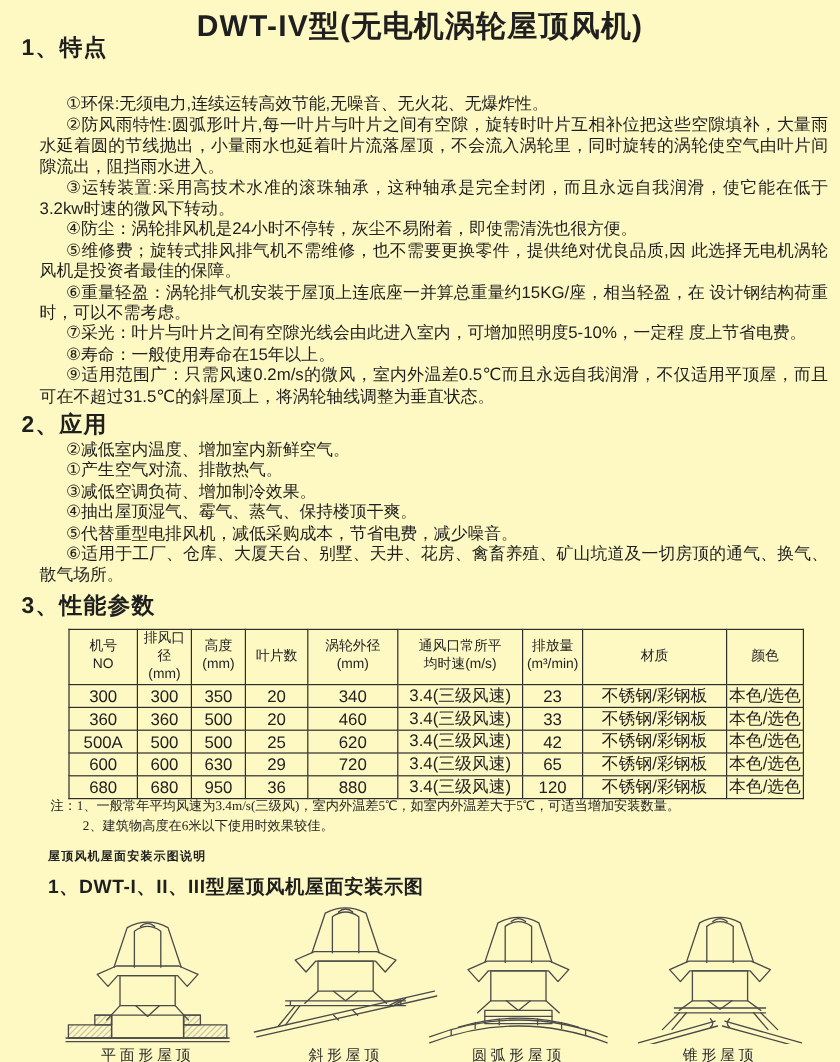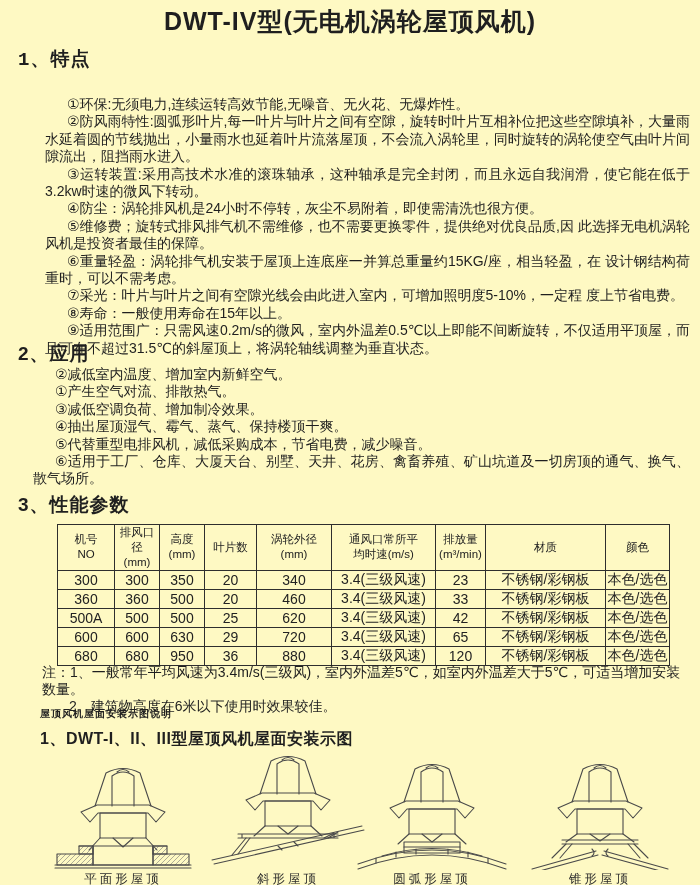--- a/index.html
+++ b/index.html
@@ -30,21 +30,21 @@
     border:1px solid #2e2e2e;text-align:center;vertical-align:middle;
     padding:0 1px;overflow:hidden;
   }
   .params-table th{
     font-weight:normal;font-size:11.5px;line-height:1.3;
     white-space:pre-line;height:36px;
   }
   .params-table td{height:17px;font-size:14px;margin-top:28px;}
   .notes{
     position:absolute;left:42px;top:664px;right:16px;
-    font-size:14px;line-height:17px;
+    font-size:11px;line-height:17px;font-family:Liberation Serif, serif;
   }
   .notes .note-line2{margin-left:27px;}
   .install-heading{
     position:absolute;left:40px;top:707px;
     font-size:10px;font-weight:600;letter-spacing:1px;
   }
   .install-subheading{
     position:absolute;left:40px;top:729px;
     font-size:16px;font-weight:bold;letter-spacing:0.5px;
   }
@@ -60,32 +60,32 @@
   .d4{left:520px;top:8px;}
   .drawing{stroke:#4a4a4a;fill:none;stroke-width:1.1;stroke-linejoin:round;stroke-linecap:round;}
 </style>
 </head>
 <body>
 
 <div class="page">
 
   <div class="doc-title">DWT-IV型(无电机涡轮屋顶风机)</div>
 
-  <div class="sec-heading" style="top:46px;font-family:Liberation Mono, monospace;">1、特点</div>
-
-  <div class="para-block" style="top:96px;margin-left:12px;">
+  <div class="sec-heading" style="top:27px;">1、特点</div>
+
+  <div class="para-block" style="top:78px;">
     <p>①环保:无须电力,连续运转高效节能,无噪音、无火花、无爆炸性。</p>
     <p>②防风雨特性:圆弧形叶片,每一叶片与叶片之间有空隙，旋转时叶片互相补位把这些空隙填补，大量雨水延着圆的节线抛出，小量雨水也延着叶片流落屋顶，不会流入涡轮里，同时旋转的涡轮使空气由叶片间隙流出，阻挡雨水进入。</p>
     <p>③运转装置:采用高技术水准的滚珠轴承，这种轴承是完全封闭，而且永远自我润滑，使它能在低于3.2kw时速的微风下转动。</p>
     <p>④防尘：涡轮排风机是24小时不停转，灰尘不易附着，即使需清洗也很方便。</p>
     <p>⑤维修费；旋转式排风排气机不需维修，也不需要更换零件，提供绝对优良品质,因 此选择无电机涡轮风机是投资者最佳的保障。</p>
     <p>⑥重量轻盈：涡轮排气机安装于屋顶上连底座一并算总重量约15KG/座，相当轻盈，在 设计钢结构荷重时，可以不需考虑。</p>
     <p>⑦采光：叶片与叶片之间有空隙光线会由此进入室内，可增加照明度5-10%，一定程 度上节省电费。</p>
     <p>⑧寿命：一般使用寿命在15年以上。</p>
-    <p>⑨适用范围广：只需风速0.2m/s的微风，室内外温差0.5℃以上即能不间断旋转，不仅适用平顶屋，而且可在不超过31.5℃的斜屋顶上，将涡轮轴线调整为垂直状态。</p>
+    <p>⑨适用范围广：只需风速0.2m/s的微风，室内外温差0.5℃而且永远自我润滑，不仅适用平顶屋，而且可在不超过31.5℃的斜屋顶上，将涡轮轴线调整为垂直状态。</p>
   </div>
 
   <div class="sec-heading" style="top:341px;text-align:right;">2、应用</div>
 
   <div class="para-block" style="top:366px;">
     <p>②减低室内温度、增加室内新鲜空气。</p>
     <p>①产生空气对流、排散热气。</p>
     <p>③减低空调负荷、增加制冷效果。</p>
     <p>④抽出屋顶湿气、霉气、蒸气、保持楼顶干爽。</p>
     <p>⑤代替重型电排风机，减低采购成本，节省电费，减少噪音。</p>

